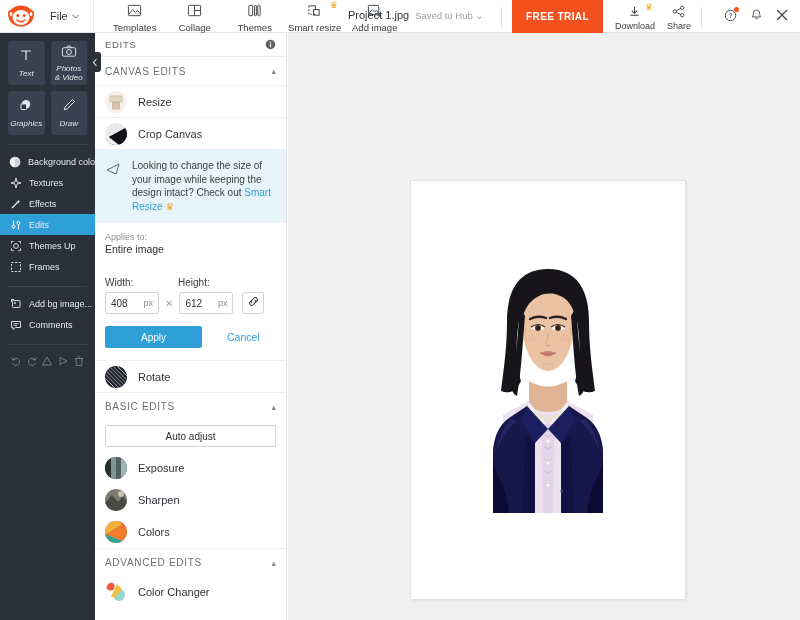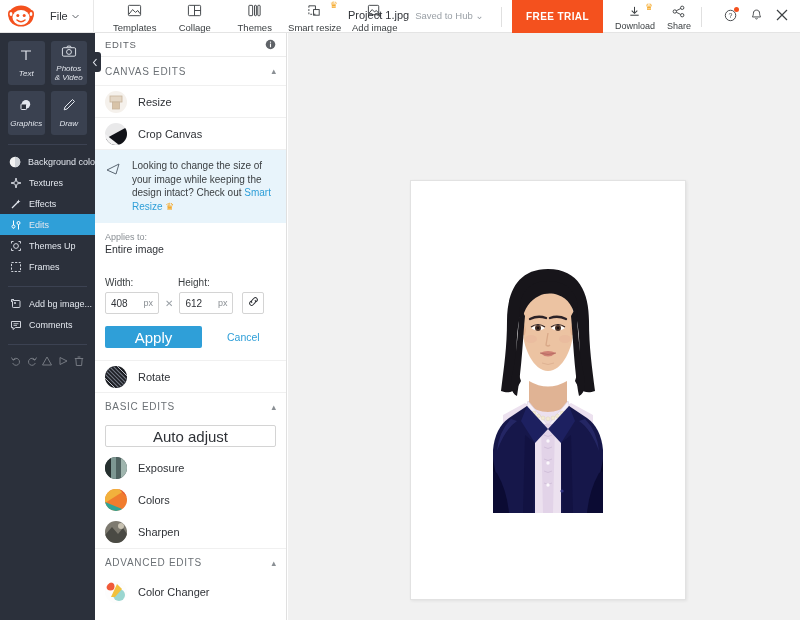--- a/index.html
+++ b/index.html
@@ -148,29 +148,29 @@
     width: 22px; height: 22px; border: 1px solid #d4d4d4; border-radius: 2px;
     display: flex; align-items: center; justify-content: center; cursor: pointer;
     margin-left: 3px;
   }
   .chk-row { display: flex; align-items: center; gap: 7px; margin-top: 11px; }
   .chkbox { width: 12px; height: 12px; border: 1px solid #c3c3c3; border-radius: 1px; cursor: pointer; }
   .chk-lb { font-size: 10px; color: #3c4043; }
   .btn-row { display: flex; align-items: center; margin-top: 12px; padding-bottom: 12px; }
   .apply-btn {
     width: 97px; height: 22px; background: #2f9fd8; color: #fff;
-    font-size: 15px; display: flex; align-items: center; justify-content: center;
+    font-size: 10px; display: flex; align-items: center; justify-content: center;
     border-radius: 2px; cursor: pointer;
   }
   .cancel-btn { font-size: 10.5px; color: #2f9fd8; margin-left: 25px; cursor: pointer; }
 
   .btn-outline {
     margin: 5px 10px 5px 10px; height: 22px; border: 1px solid #d4d4d4; border-radius: 2px;
     display: flex; align-items: center; justify-content: center;
-    font-size: 15px; color: #2f3237; cursor: pointer;
+    font-size: 10px; color: #2f3237; cursor: pointer;
   }
 
   
   .stage {
     position: absolute; left: 288px; top: 33px; width: 512px; height: 587px;
     background: #f1f1f1;
   }
   .canvas {
     position: absolute; left: 122px; top: 147px; width: 276px; height: 420px;
     background: #fff; border: 1px solid #e2e2e2;
@@ -655,51 +655,51 @@
           </g>
         </svg>
       </span>
       <span class="lb">Exposure</span>
     </div>
 
     <div class="row" style="border-top:none">
       <span class="thumb">
         <svg width="22" height="22" viewBox="0 0 22 22">
           <defs>
+              <clipPath id="c6">
+                <circle cx="11" cy="11" r="11"></circle>
+              </clipPath>
+            </defs>
+          <g clip-path="url(#c6)">
+            <rect width="22" height="22" fill="#7d7a70"></rect>
+            <path d="M0 14 L7 6 L13 13 L18 7 L22 13 L22 22 L0 22 z" fill="#4a4a44"></path>
+            <circle cx="16" cy="5" r="3" fill="#c8c2b2"></circle>
+          </g>
+        </svg>
+      </span>
+      <span class="lb">Sharpen</span>
+    </div>
+
+    <div class="row" style="border-top:none">
+      <span class="thumb">
+        <svg width="22" height="22" viewBox="0 0 22 22">
+          <defs>
               <clipPath id="c5">
                 <circle cx="11" cy="11" r="11"></circle>
               </clipPath>
             </defs>
           <g clip-path="url(#c5)">
             <rect width="22" height="22" fill="#f07c2e"></rect>
             <path d="M0 0 L22 0 L0 14 z" fill="#f2b13c"></path>
             <path d="M0 13 L22 22 L0 22 z" fill="#2fa596"></path>
             <path d="M14 0 L22 0 L22 8 z" fill="#e2563a"></path>
           </g>
         </svg>
       </span>
       <span class="lb">Colors</span>
-    </div>
-
-    <div class="row" style="border-top:none">
-      <span class="thumb">
-        <svg width="22" height="22" viewBox="0 0 22 22">
-          <defs>
-              <clipPath id="c6">
-                <circle cx="11" cy="11" r="11"></circle>
-              </clipPath>
-            </defs>
-          <g clip-path="url(#c6)">
-            <rect width="22" height="22" fill="#7d7a70"></rect>
-            <path d="M0 14 L7 6 L13 13 L18 7 L22 13 L22 22 L0 22 z" fill="#4a4a44"></path>
-            <circle cx="16" cy="5" r="3" fill="#c8c2b2"></circle>
-          </g>
-        </svg>
-      </span>
-      <span class="lb">Sharpen</span>
     </div>
 
     <div class="section-head" style="border-top:1px solid #f0f0f0">
       <span class="t">ADVANCED EDITS</span>
       <span class="chev">▴</span>
     </div>
 
     <div class="row" style="border-top:none">
       <span class="thumb">
         <svg width="22" height="22" viewBox="0 0 22 22">

